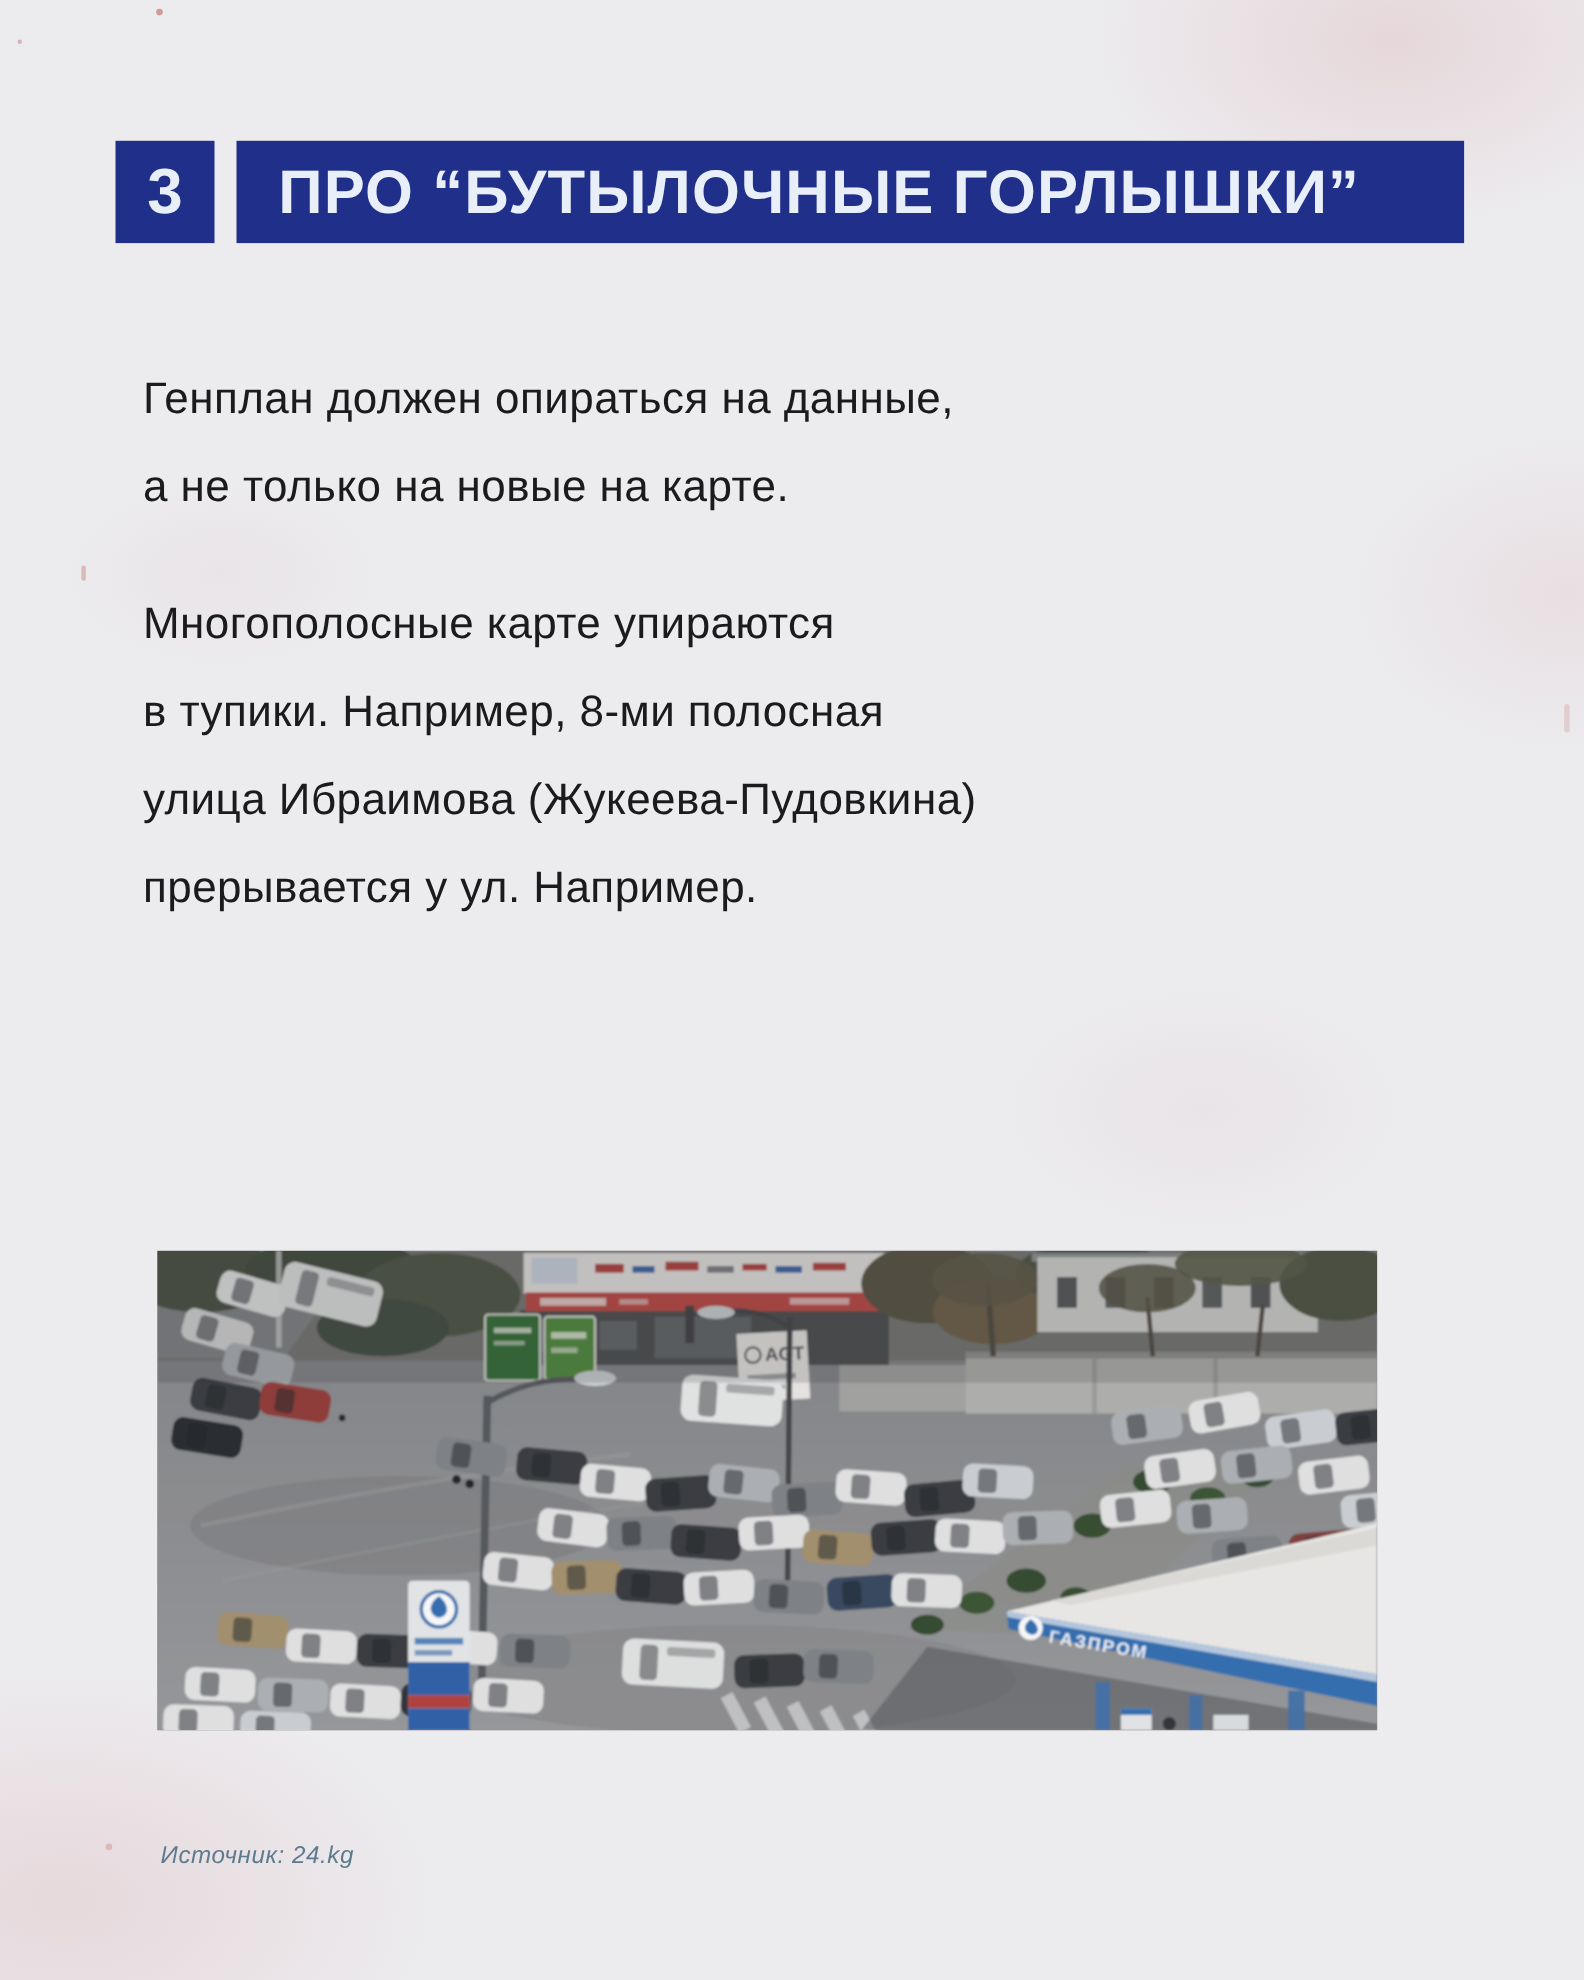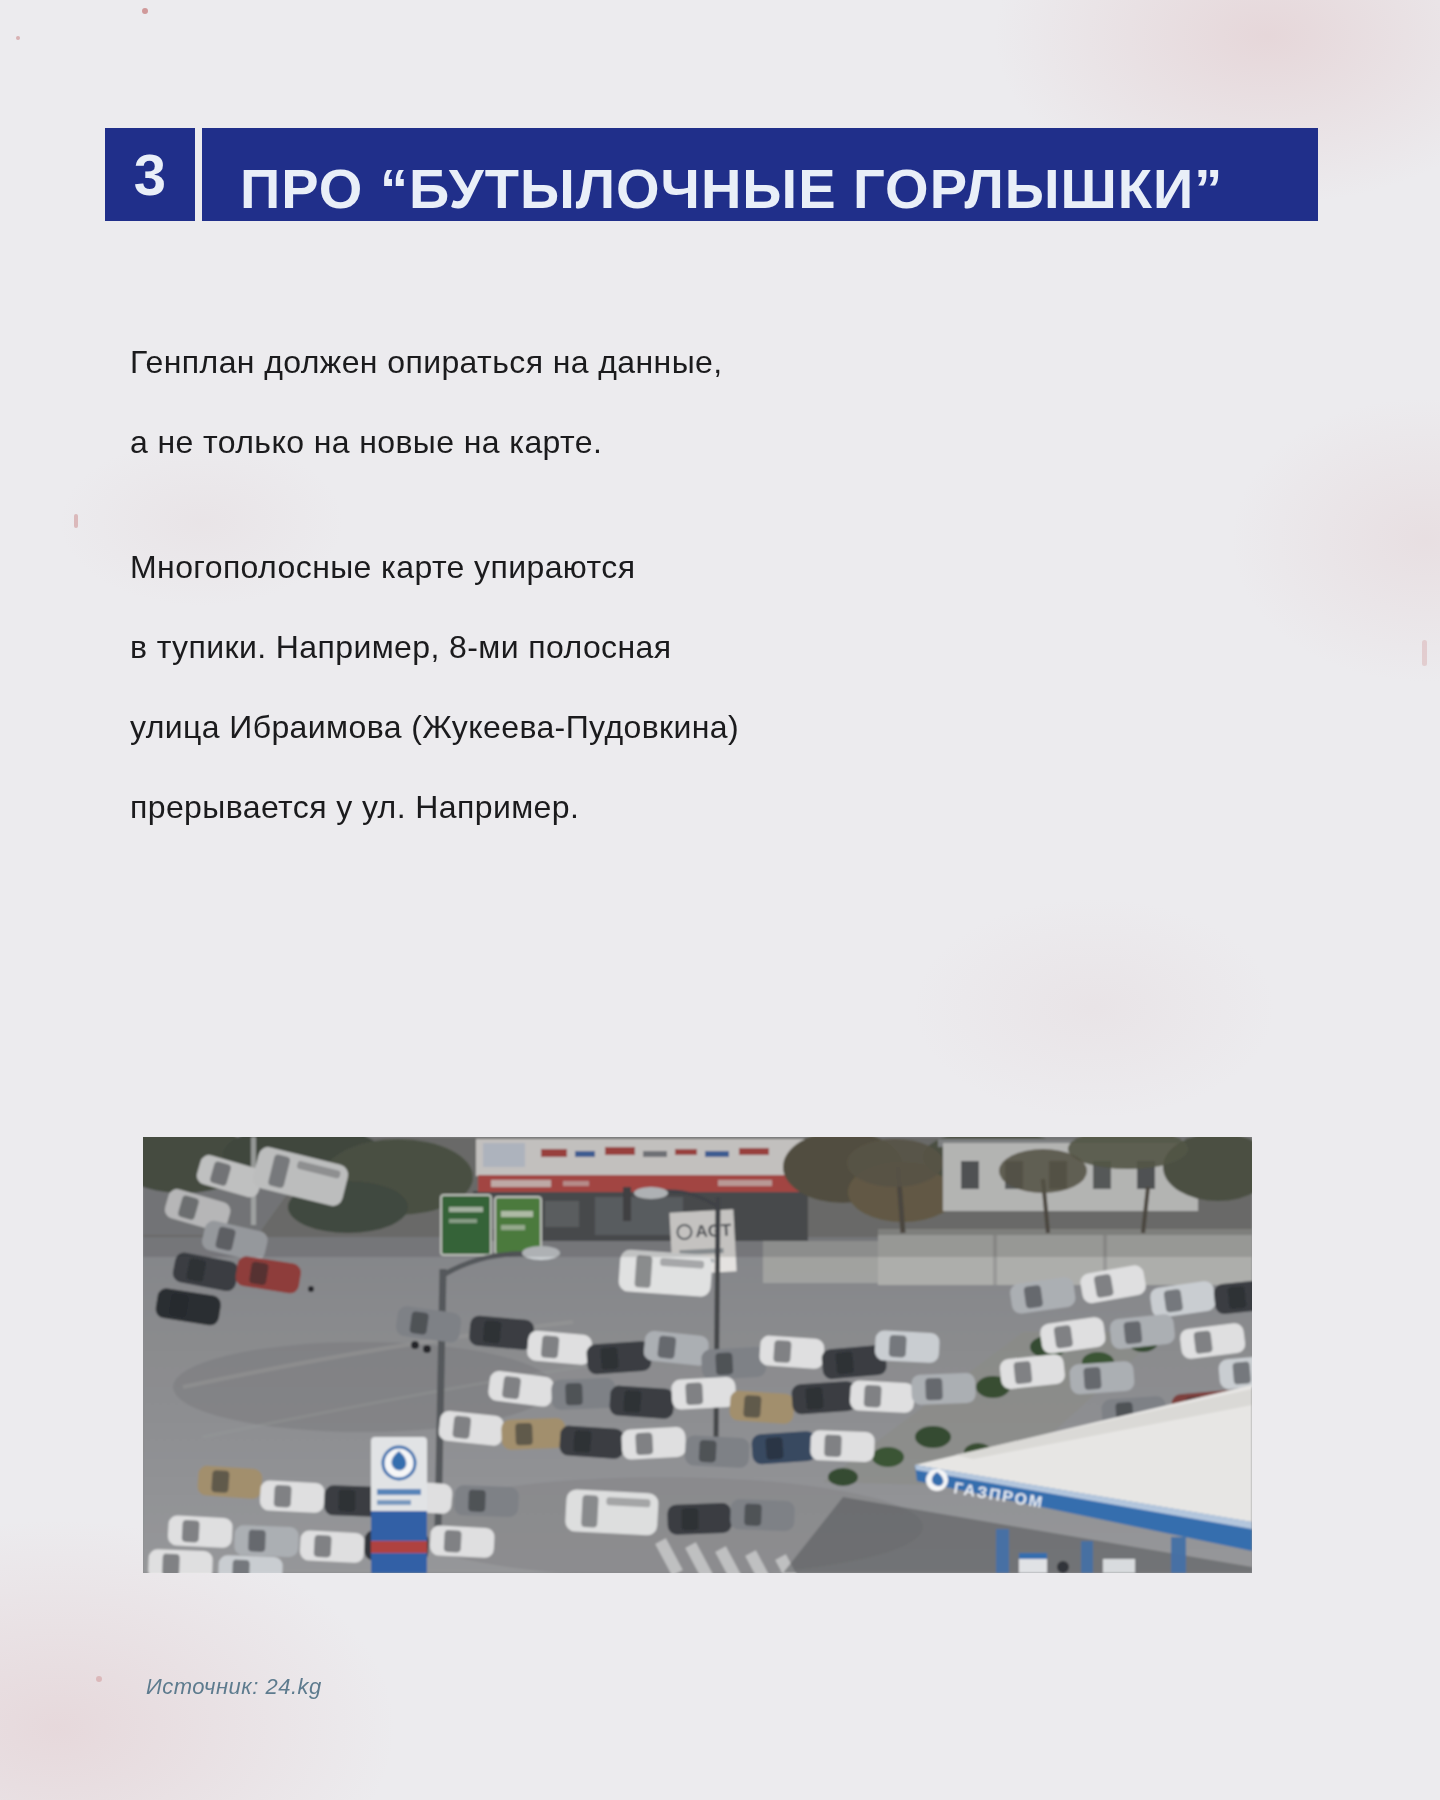--- a/index.html
+++ b/index.html
@@ -22,29 +22,29 @@
   .sp4{left:1422px;top:640px;height:26px;width:5px;border-radius:3px;opacity:.35;}
   .sp5{left:96px;top:1676px;opacity:.5;}
 
   .header{position:absolute;left:105px;top:128px;height:93px;display:flex;}
   .header-number{
     width:90px;height:93px;background:#202f8a;color:#e9eff8;
     display:flex;align-items:center;justify-content:center;
     font-size:58px;font-weight:bold;
   }
   .header-bar{
-    width:1116px;height:93px;background:#202f8a;margin-left:7px;
-    display:flex;align-items:flex-end;padding-left:38px;box-sizing:border-box;
+    width:1116px;height:93px;background:#202f8a;margin-left:20px;
+    display:flex;align-items:center;padding-left:38px;box-sizing:border-box;
   }
   .header-bar span{
     color:#e9eff8;font-size:56px;font-weight:bold;letter-spacing:1px;white-space:nowrap;
   }
 
   .body-text{position:absolute;left:130px;width:1060px;color:#1b1b1d;}
-  .body-text .line{font-size:32px;line-height:80px;letter-spacing:.4px;white-space:nowrap;}
+  .body-text .line{font-size:40px;line-height:80px;letter-spacing:.4px;white-space:nowrap;}
   .p1{top:322px;}
   .p2{top:527px;}
   .p3{top:892px;}
 
   .photo{
     position:absolute;left:143px;top:1137px;width:1109px;height:436px;overflow:hidden;
     background:#8a8b8d;
   }
   .photo svg{display:block;width:100%;height:100%;}
 

